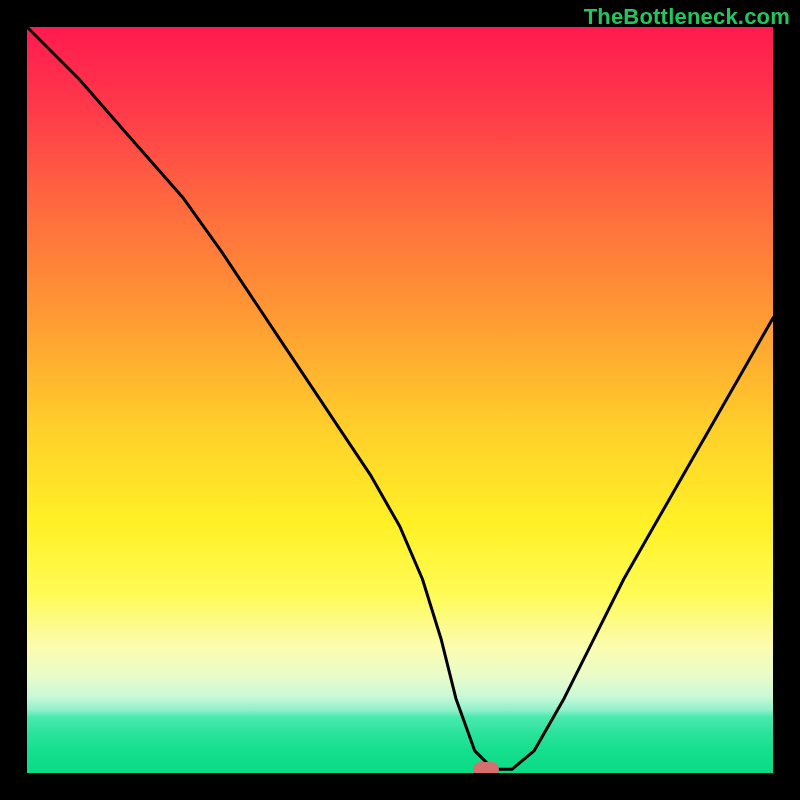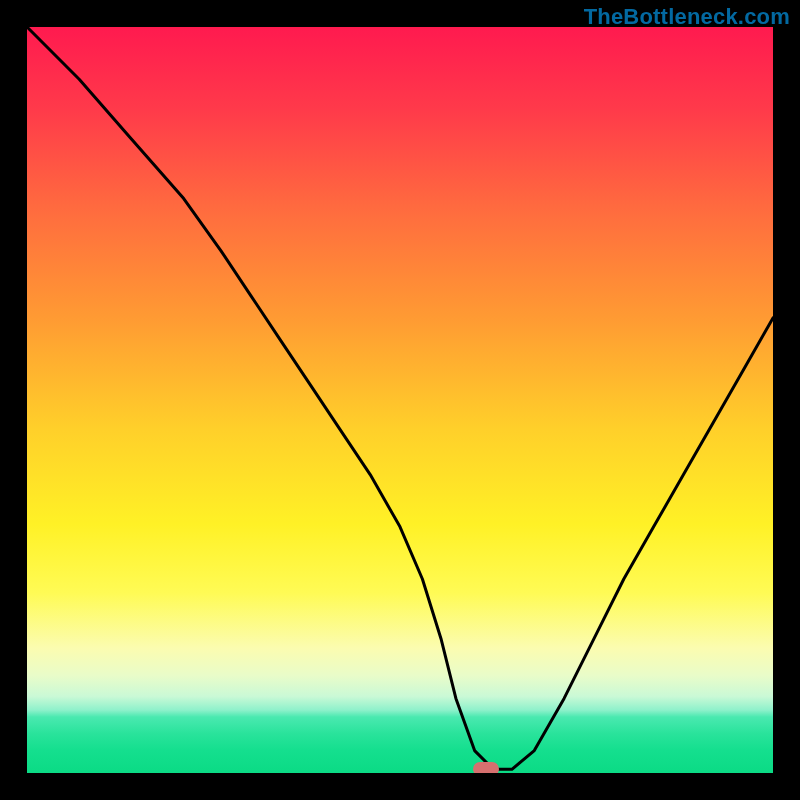--- a/index.html
+++ b/index.html
@@ -14,21 +14,21 @@
   .frame {
     position: relative;
     width: 800px;
     height: 800px;
     background: #000;
   }
   .watermark {
     position: absolute;
     top: 4px;
     right: 10px;
-    color: #0369a1;
+    color: #22c55e;
     font-size: 22px;
     font-weight: 600;
     letter-spacing: 0.2px;
     z-index: 30;
   }
   .plot {
     position: absolute;
     left: 27px;
     top: 27px;
     width: 746px;

